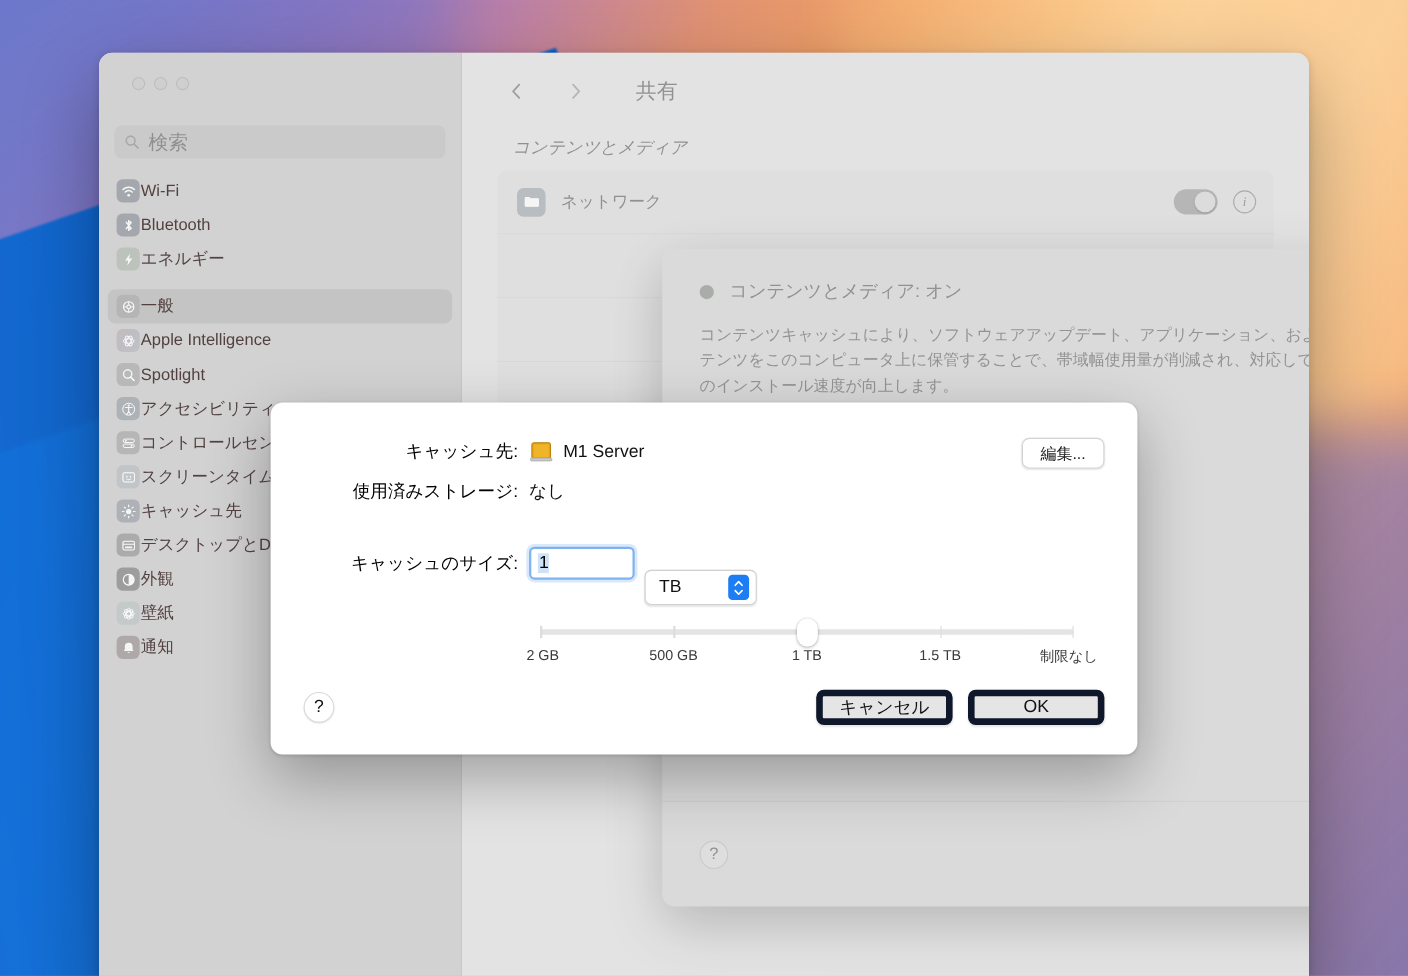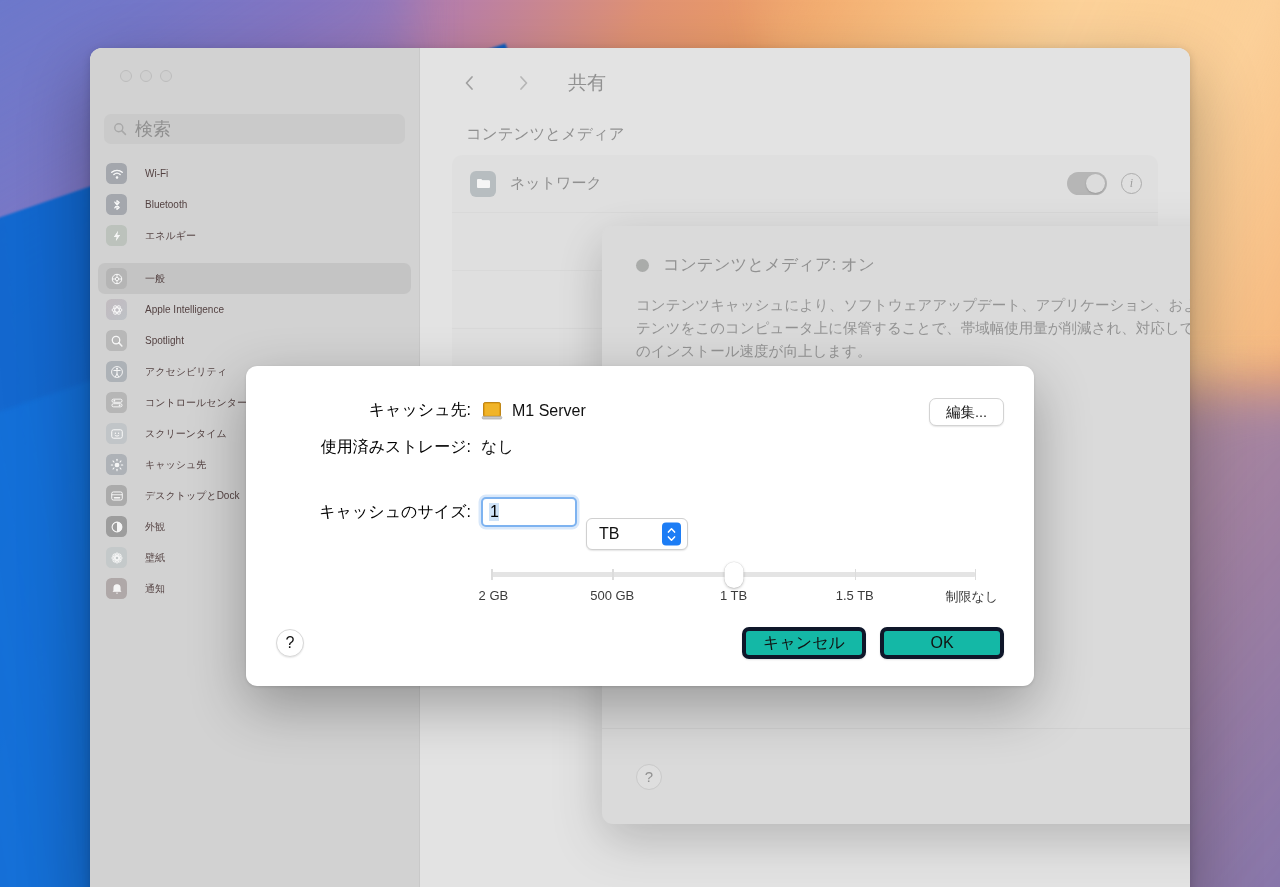--- a/index.html
+++ b/index.html
@@ -81,23 +81,23 @@
     margin:14px 14px 6px 14px; height:30px;
     background:#c9c9c9; border-radius:7px;
     display:flex; align-items:center; gap:8px; padding:0 9px;
   }
   .searchbox .mag { width:14px; height:14px; flex:0 0 14px; opacity:.55; }
   .searchbox span { font-size:18px; color:#8d8d8d; }
 
   .side-scroll { padding:8px 8px 0 8px; height:calc(100% - 100px); overflow:hidden; }
   .side-group { margin-bottom:12px; }
   .side-item {
-    display:flex; align-items:center; gap:18px;
+    display:flex; align-items:center; gap:1px;
     height:31px; padding:0 8px; border-radius:7px;
-    font-size:10px; color:#b91c1c; white-space:nowrap;
+    font-size:15px; color:#b91c1c; white-space:nowrap;
   }
   .side-item.sel { background:#c3c3c3; }
   .ico {
     width:21px; height:21px; flex:0 0 21px; border-radius:5.5px;
     display:flex; align-items:center; justify-content:center;
     color:#fff; font-size:12px; line-height:1;
   }
   .ico svg { width:14px; height:14px; display:block; }
 
   
@@ -109,24 +109,24 @@
   .toolbar {
     height:70px; display:flex; align-items:center; gap:12px;
     padding:0 28px;
   }
   .navbtn {
     width:42px; height:30px; border-radius:7px;
     display:flex; align-items:center; justify-content:center;
     color:#9d9d9d;
   }
   .navbtn svg { width:13px; height:18px; }
-  .pane-title { font-size:19px; color:#8e8e8e; margin-left:12px; }
+  .pane-title { font-size:19px; color:#8e8e8e; margin-left:22px; }
 
   .section-head {
-    font-size:15.5px; color:#8d8d8d; padding:6px 46px 10px 46px;
+    font-size:15.5px; color:#8d8d8d; padding:6px 46px 10px 46px;font-style:italic;
   }
   .card {
     margin:0 32px; background:#e0e0e0;
     border-radius:10px; overflow:hidden;
   }
   .row {
     display:flex; align-items:center; gap:14px;
     height:58px; padding:0 16px 0 18px;
     border-bottom:1px solid #d9d9d9;
   }
@@ -270,21 +270,21 @@
   .dg-helpbtn {
     width:28px; height:28px; border-radius:50%;
     border:1px solid #d8d8d8; background:#fff;
     box-shadow:0 1px 1.5px rgba(0,0,0,.09);
     display:flex; align-items:center; justify-content:center;
     font-size:16px; color:#111;
   }
   .dg-actions { display:flex; gap:14px; }
   .actbtn {
     height:32px; min-width:124px; padding:0 6px; border-radius:7px;
-    background:#14b8a6; border:4px solid #0f172a;
+    background:#e5e5e5; border:6px solid #0f172a;
     box-shadow:0 1px 2px rgba(0,0,0,.11);
     font-size:16px; color:#111;
     display:flex; align-items:center; justify-content:center;
     cursor:default;
   }
 </style>
 </head>
 <body>
 
 <div id="wallpaper">

